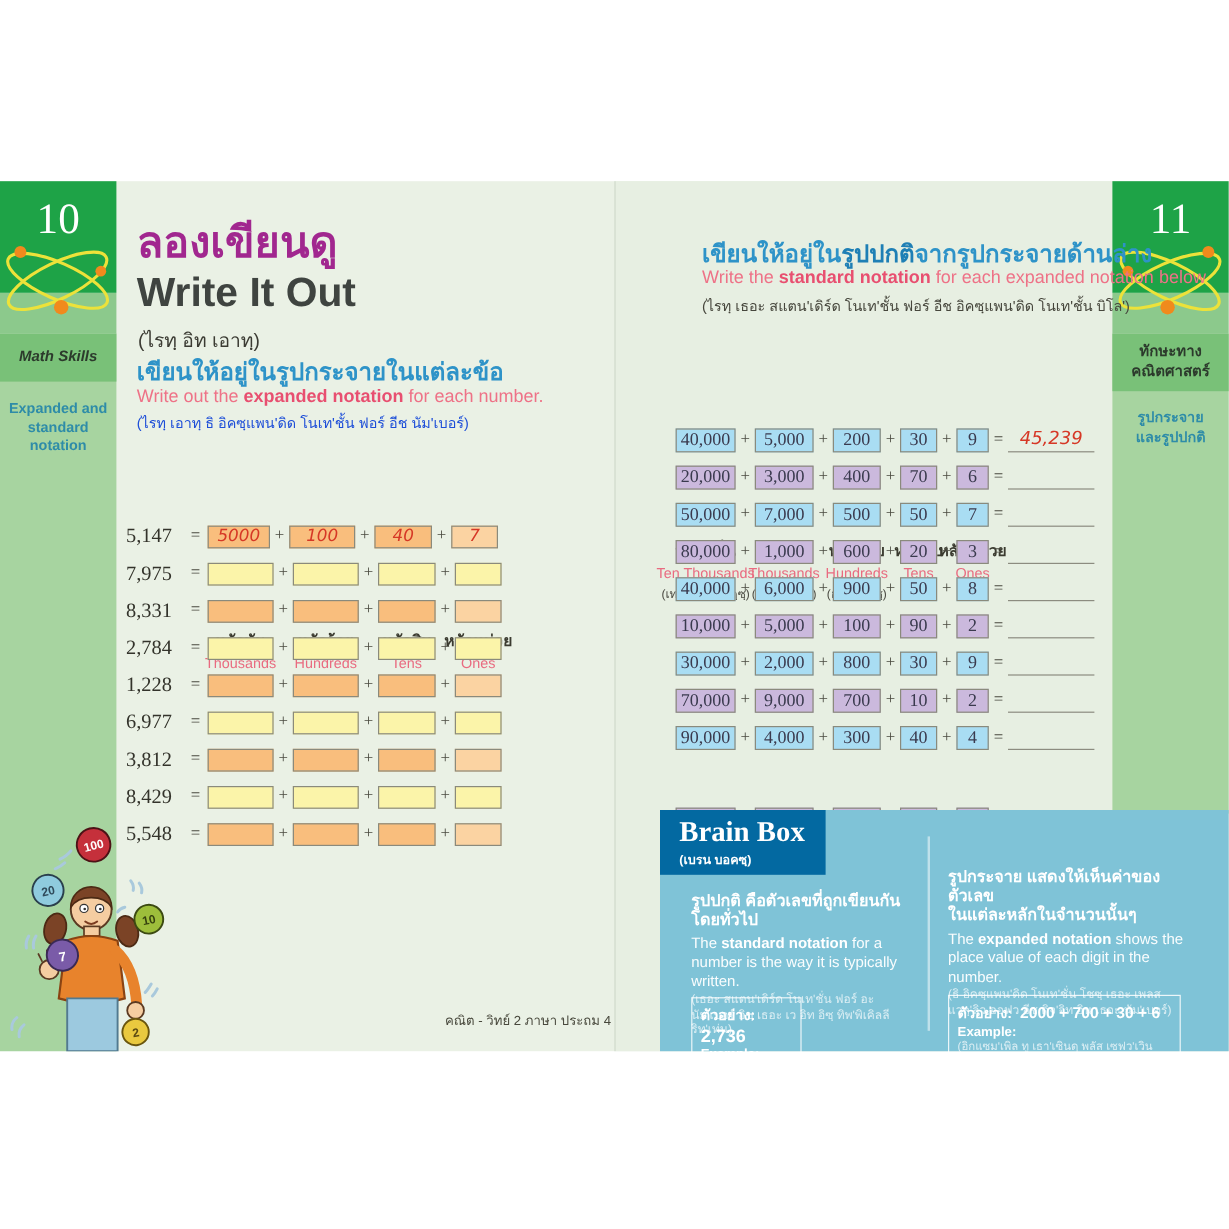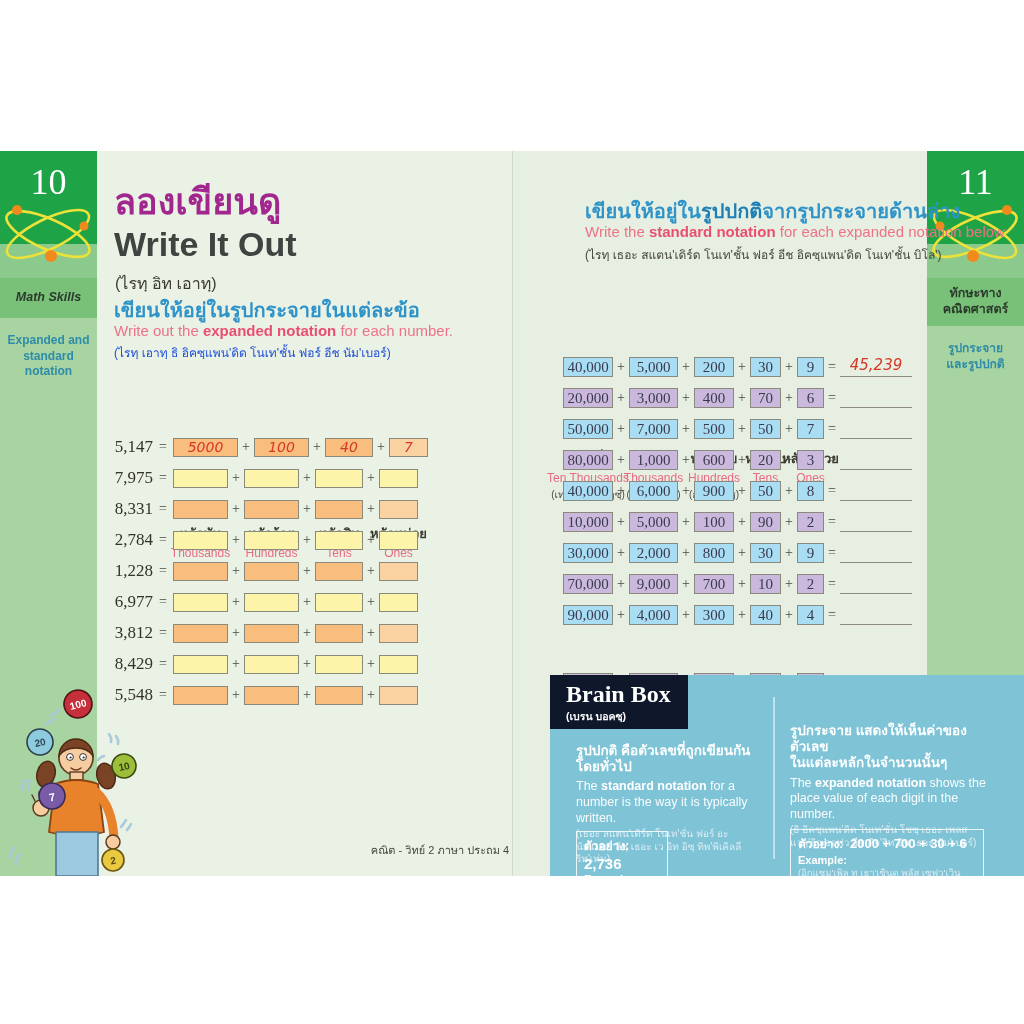--- a/index.html
+++ b/index.html
@@ -38,37 +38,37 @@
   .r-inst-en{position:absolute;left:585px;top:72px;font-size:15px;color:#ee7287;}
   .r-inst-en b{color:#e84f70;}
   .r-inst-phon{position:absolute;left:585px;top:94px;font-size:12px;color:#46463c;}
 
   .colhead{position:absolute;width:120px;text-align:center;white-space:nowrap;}
   .colhead .th{font-size:13px;font-weight:bold;color:#3b3b30;}
   .colhead .en{font-size:12px;color:#e96b80;margin-top:2px;}
   .colhead .ph{font-size:10px;color:#4a4a42;margin-top:2px;}
 
   .wrow{position:absolute;display:flex;align-items:center;gap:3px;height:20px;}
-  .wrow .lbl{width:48px;text-align:right;font-family:"Liberation Serif",serif;font-size:17px;color:#33332b;}
+  .wrow .lbl{width:48px;text-align:left;font-family:"Liberation Serif",serif;font-size:17px;color:#33332b;}
   .wrow .op{width:14px;text-align:center;font-family:"Liberation Serif",serif;font-size:14px;color:#4a4a40;}
   .wrow .plus{width:10px;text-align:center;font-family:"Liberation Serif",serif;font-size:14px;color:#4a4a40;}
   .box{border:1px solid #8a8a7c;height:19px;display:flex;align-items:center;justify-content:center;box-sizing:border-box;}
   .rbox{height:20px;font-family:"Liberation Serif",serif;font-size:15px;color:#3a3a4e;}
   .c-orange{background:#f9be7d;}  .c-orange-l{background:#fbd3a2;}
   .c-yellow{background:#fbf4a9;}
   .c-blue{background:#a9ddf3;}   .c-purple{background:#cbb9dd;}
   .redhand{font-family:"DejaVu Sans",sans-serif;font-style:italic;font-size:14px;color:#d63826;}
   .ansline{width:72px;height:18px;border-bottom:1.5px solid #8c8c80;text-align:center;}
   .ansline .redhand{font-size:15px;position:relative;top:-2px;}
 
   .footer{position:absolute;left:360px;top:690px;width:160px;text-align:center;font-size:11px;color:#48483c;}
 
   
   .brain{position:absolute;left:550px;top:524px;width:474px;height:201px;background:#7fc3d7;color:#ffffff;}
-  .brain-tab{position:absolute;left:0;top:0;width:138px;height:54px;background:#0f172a;padding:7px 0 0 16px;box-sizing:border-box;}
+  .brain-tab{position:absolute;left:0;top:0;width:138px;height:54px;background:#0369a1;padding:7px 0 0 16px;box-sizing:border-box;}
   .brain-tab .t1{font-family:"Liberation Serif",serif;font-weight:bold;font-size:24px;line-height:1;}
   .brain-tab .t2{font-size:10.5px;font-weight:bold;margin-top:2px;}
   .brain-div{position:absolute;left:223px;top:22px;width:2px;height:162px;background:rgba(255,255,255,.5);}
   .bcol{position:absolute;font-size:12.5px;line-height:1.25;}
   .bcol .bth{font-weight:bold;font-size:13.5px;line-height:1.2;margin-bottom:4px;}
   .bcol .ben{color:rgba(255,255,255,.96);}
   .bcol .ben b{color:#ffffff;}
   .bcol .bph{font-size:10px;line-height:1.25;color:rgba(255,255,255,.72);margin-top:2px;}
   .exbox{position:absolute;border:1.5px solid rgba(255,255,255,.85);box-sizing:border-box;padding:4px 7px;margin-top:30px;}
   .exbox .row1{font-weight:bold;font-size:12px;}
@@ -161,21 +161,21 @@
         <div class="colhead" style="left: 338.5px; top: 372px;">
           <div class="th">หลักหน่วย</div>
           <div class="en">Ones</div>
           <div class="ph">(วันซฺ)</div>
         </div>
       </div>
     <div id="left-rows">
         <div class="wrow" style="left: 105px; top: 286px;">
           <span class="lbl">5,147</span>
           <span class="op">=</span>
-          <div class="box c-orange" style="width: 65px;">
+          <div class="box c-orange" style="width: 52px;">
             <span class="redhand">5000</span>
           </div>
           <span class="plus">+</span>
           <div class="box c-orange" style="width: 55px;">
             <span class="redhand">100</span>
           </div>
           <span class="plus">+</span>
           <div class="box c-orange" style="width: 48px;">
             <span class="redhand">40</span>
           </div>

